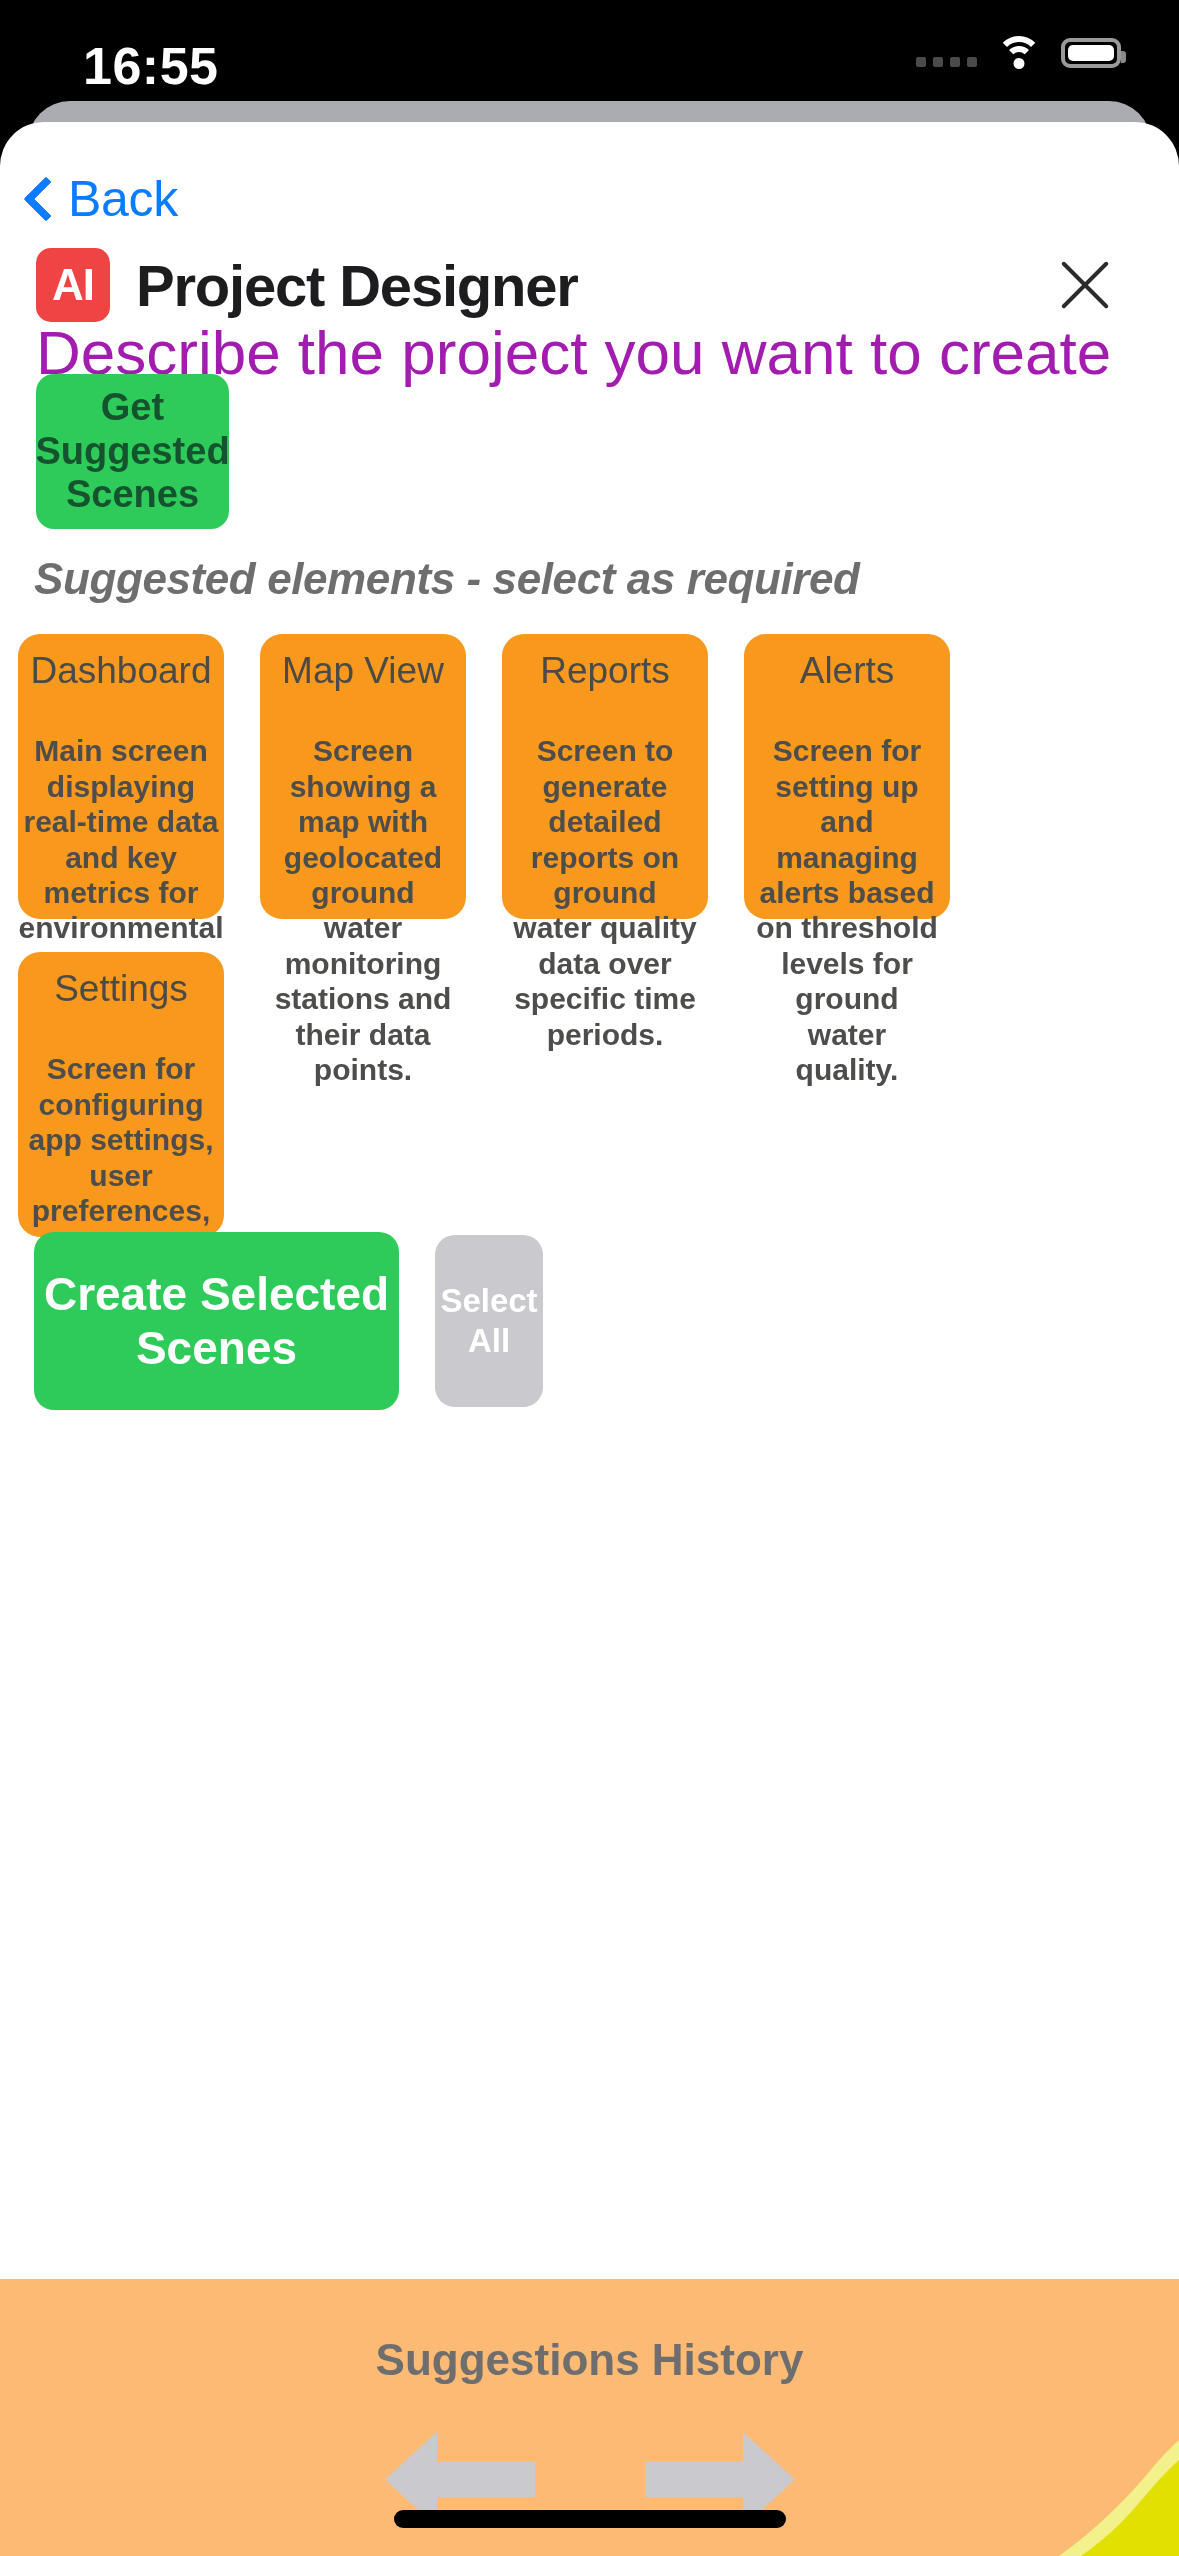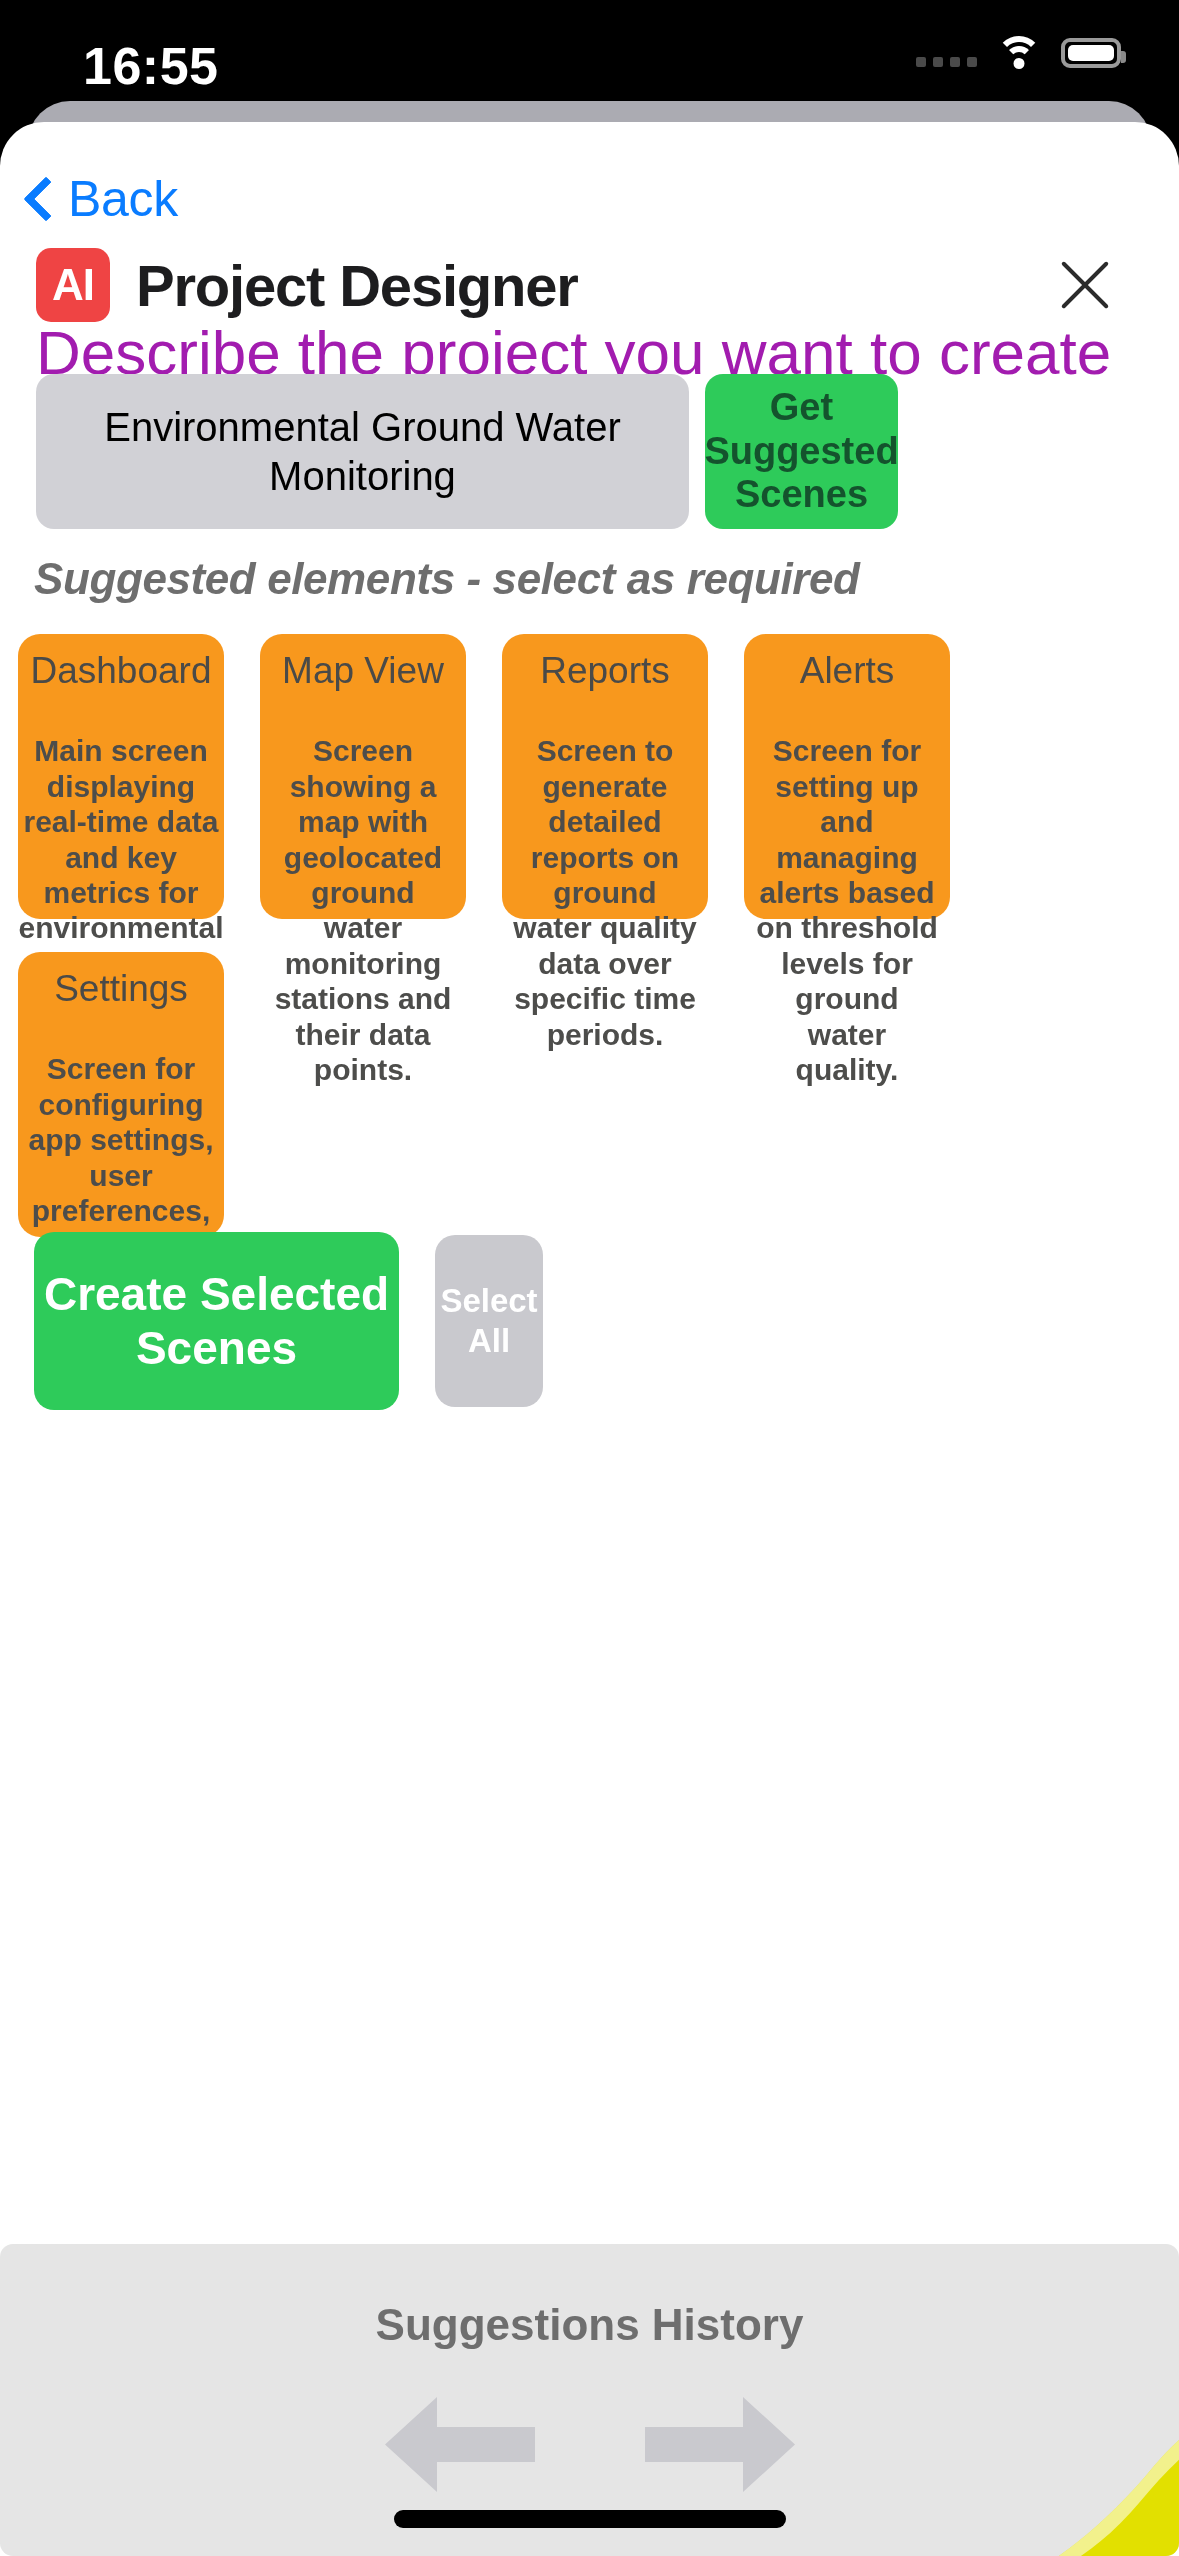--- a/index.html
+++ b/index.html
@@ -158,22 +158,22 @@
   }
   .small-btn{
     width:108px; height:172px; background:#C9C9CE; border-radius:20px;
     display:flex; align-items:center; justify-content:center; text-align:center;
     color:#fff; font-size:33px; font-weight:700; line-height:1.22; cursor:pointer;
   }
   .small-btn:first-of-type{ margin-left:16px; }
 
   
   .footer{
-    position:absolute; left:0; bottom:0; width:1179px; height:312px;
-    background:#e5e5e5; overflow:hidden;border-radius:13px;
+    position:absolute; left:0; bottom:0; width:1179px; height:277px;
+    background:#fdba74; overflow:hidden;
   }
   .footer-title{
     position:absolute; left:0; top:56px; width:100%; text-align:center;
     font-size:44px; font-weight:700; color:#6e6e6e;
   }
   .arrows{
     position:absolute; left:0; top:145px; width:100%; height:110px;
     display:flex; justify-content:center; align-items:center; gap:110px;
   }
   .arrow{ width:150px; height:95px; cursor:pointer; }
@@ -224,21 +224,20 @@
 
   <div class="title-row">
     <div class="ai-badge">AI</div>
     <div class="page-title">Project Designer</div>
     <div class="close-x"></div>
   </div>
 
   <div class="describe-label">Describe the project you want to create</div>
 
   <div class="input-row">
-    <div class="proj-input">Environmental Ground Water Monitoring</div>
     <div class="get-btn">Get Suggested Scenes</div>
   </div>
 
   <div class="sugg-label">Suggested elements - select as required</div>
 
   <div class="cards">
     <div class="card">
       <div class="card-title">Dashboard</div>
       <div class="card-desc">Main screen displaying real-time data and key metrics for environmental ground water</div>
     </div>

